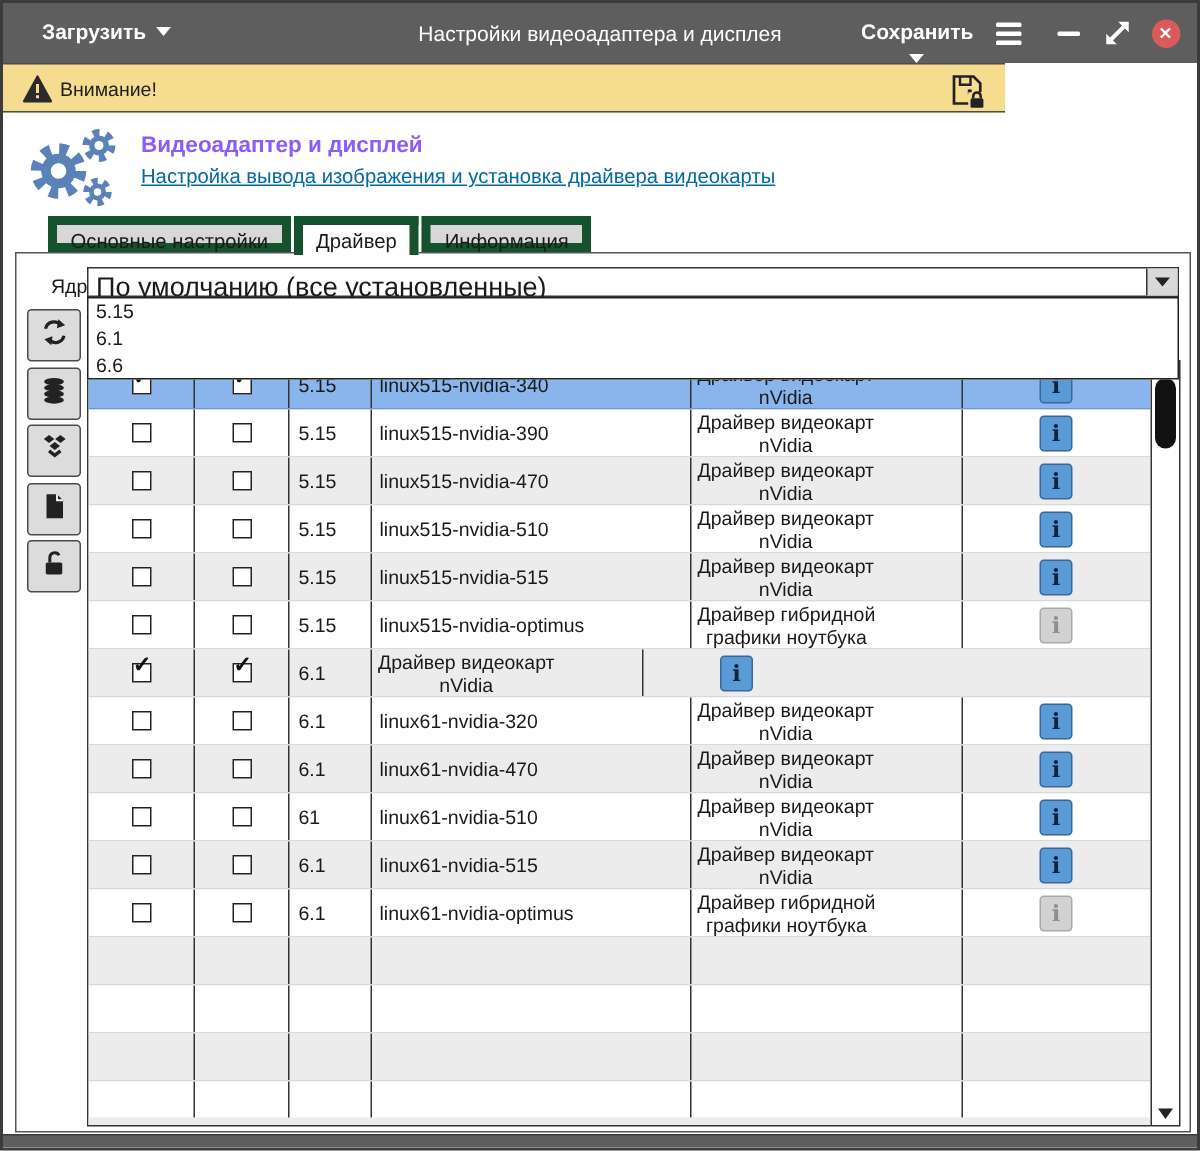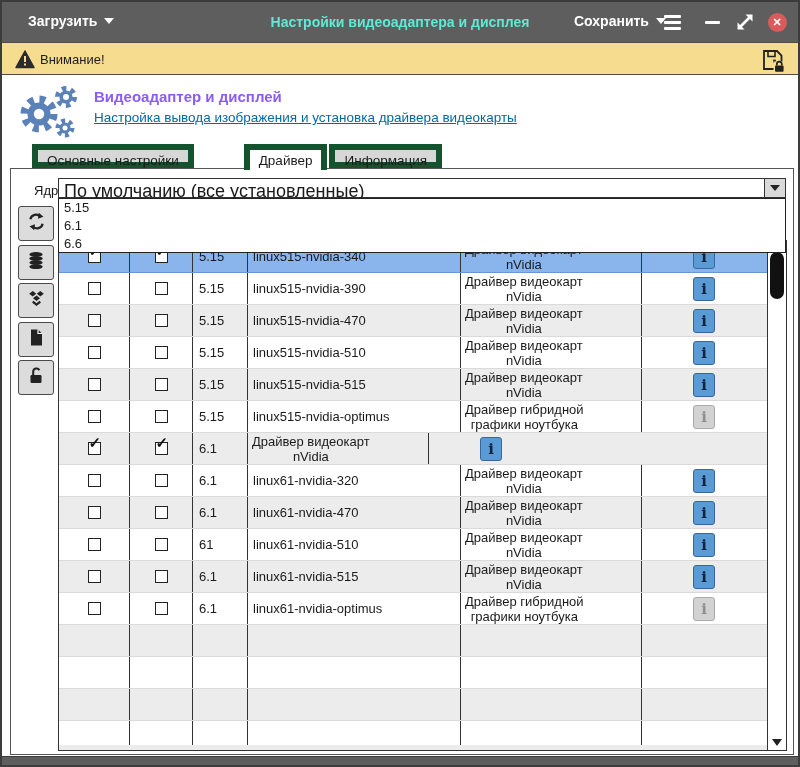--- a/index.html
+++ b/index.html
@@ -6,44 +6,44 @@
   *{box-sizing:border-box;}
   .window{
     position:relative;width:800px;height:767px;margin:0 auto;
     background:#fff;border:2px solid #3c3c3c;overflow:hidden;
     font-family:"Liberation Sans",sans-serif;color:#1a1a1a;
   }
   
   .titlebar{position:absolute;left:0;top:0;width:796px;height:40px;background:#5e5e5e;display:flex;align-items:center;}
   .tb-menu{display:flex;align-items:center;gap:7px;color:#fff;font-size:14px;font-weight:600;cursor:default;}
   .tb-load{position:absolute;left:26px;top:11px;}
-  .tb-save{position:absolute;left:572px;top:11px;}
+  .tb-save{position:absolute;left:572px;top:11px;flex-direction:column;}
   .dd-arrow{width:0;height:0;border-left:5px solid transparent;border-right:5px solid transparent;border-top:6px solid #fff;display:inline-block;}
-  .tb-title{position:absolute;left:0;right:0;top:12px;text-align:center;color:#5eead4;font-size:14px;font-weight:700;}
+  .tb-title{position:absolute;left:0;right:0;top:12px;text-align:center;color:#ffffff;font-size:14px;font-weight:400;}
   .tb-icon{position:absolute;top:0;height:40px;display:flex;align-items:center;justify-content:center;}
   .hamburger{left:658px;width:24px;flex-direction:column;gap:3px;}
   .hamburger span{display:block;width:17px;height:3px;background:#fff;border-radius:1px;}
   .minimize{left:698px;width:24px;}
   .minimize span{display:block;width:15px;height:3px;background:#fff;border-radius:1px;}
   .resize{left:730px;width:26px;}
   .closebtn{left:762px;width:26px;}
   .closebtn .circle{width:19px;height:19px;border-radius:50%;background:#d95b5b;color:#fff;font-size:11px;font-weight:bold;display:flex;align-items:center;justify-content:center;}
   
-  .warnbar{position:absolute;left:0;top:40px;width:796px;height:33px;background:#f6dc8e;border-top:1px solid #4c4c40;border-bottom:1px solid #4c4c40;display:flex;align-items:center;}
+  .warnbar{position:absolute;left:0;top:40px;width:668px;height:33px;background:#f6dc8e;border-top:1px solid #4c4c40;border-bottom:1px solid #4c4c40;display:flex;align-items:center;}
   .warn-tri{position:absolute;left:13px;top:7px;}
   .warn-label{position:absolute;left:38px;top:9px;font-size:13px;color:#1d1d1d;}
   .warn-save{position:absolute;right:12px;top:4px;cursor:default;}
   
   .gears{position:absolute;left:10px;top:82px;}
   .hdr-title{position:absolute;left:92px;top:86px;font-size:15px;font-weight:bold;color:#8b5cf6;}
   .hdr-sub{position:absolute;left:92px;top:108px;font-size:13.5px;color:#0369a1;text-decoration:underline;}
   
   .tabs{position:absolute;left:30px;top:142px;height:27px;display:flex;gap:2px;align-items:flex-start;}
   .tab{height:24px;padding:3px 9px 0;background:#d7d7d7;border:6px solid #14532d;font-size:13.5px;white-space:nowrap;}
-  .tab.active{height:26px;background:#fff;border-bottom:none;z-index:3;position:relative;margin-left:48px;}
+  .tab.active{height:26px;background:#fff;border-bottom:none;z-index:3;position:relative;}
   
   .panel{position:absolute;left:8px;top:166px;width:784px;height:587px;border:1px solid #555;background:#fff;}
   .kernel-label{position:absolute;left:32px;top:181px;font-size:13px;}
   .combobox{position:absolute;left:56px;top:176px;width:728px;height:20px;border:1px solid #333;background:#fff;}
   .combobox .val{position:absolute;left:5px;top:2px;font-size:18px;white-space:nowrap;}
   .combo-btn{position:absolute;right:0;top:0;width:21px;height:18px;background:#d9d9d9;border-left:1px solid #333;display:flex;align-items:center;justify-content:center;}
   .combo-btn i{width:0;height:0;border-left:5px solid transparent;border-right:5px solid transparent;border-top:6px solid #222;}
   .popup{position:absolute;left:56px;top:196px;width:728px;height:55px;background:#fff;border:1px solid #222;z-index:6;}
   .popup-item{height:18px;line-height:18px;padding-left:5px;font-size:13px;}
   

